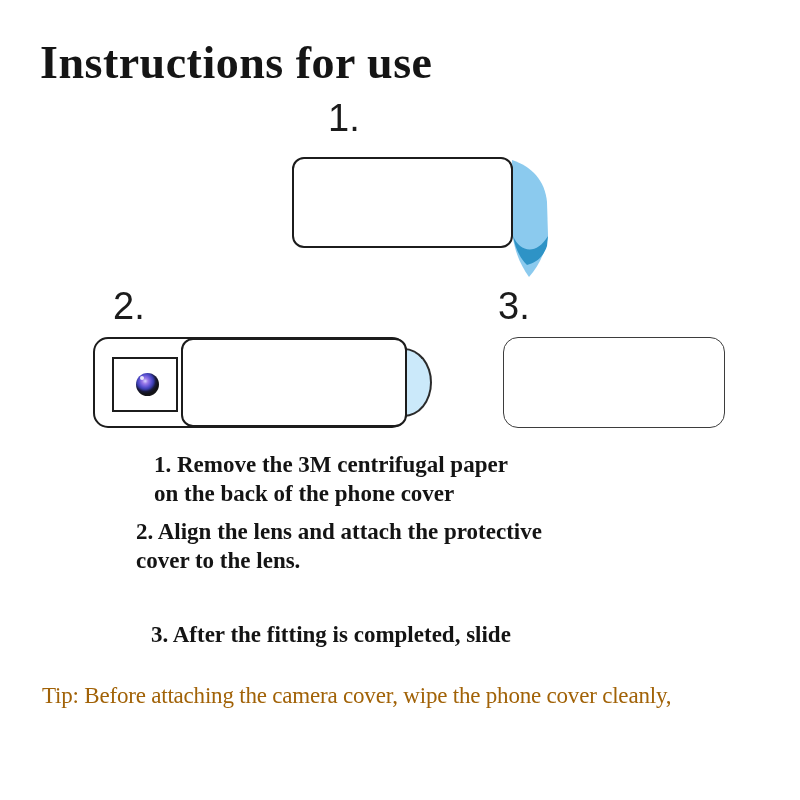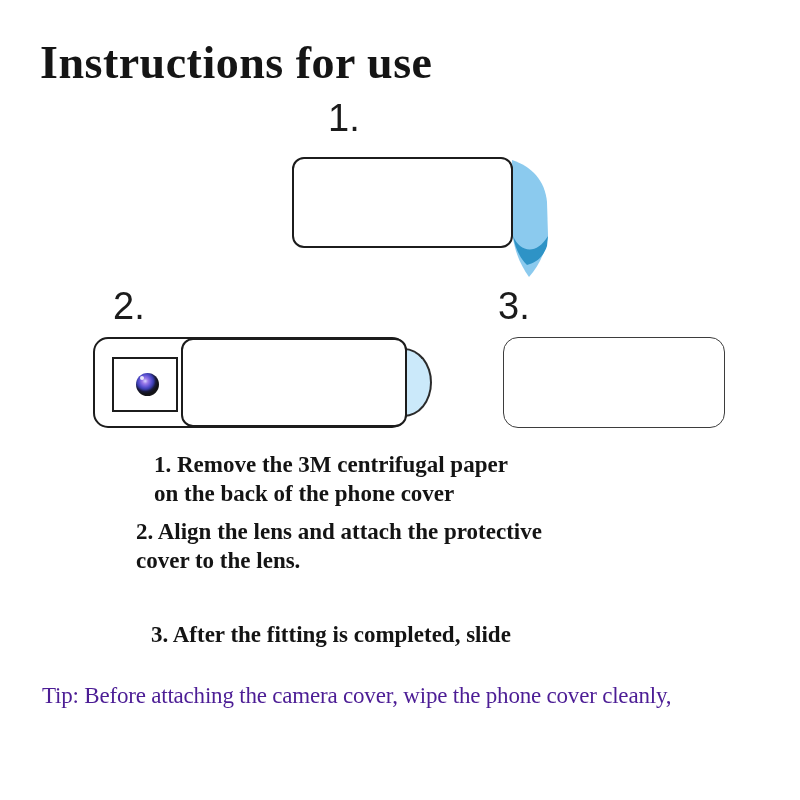--- a/index.html
+++ b/index.html
@@ -130,21 +130,21 @@
   .instr3 { left: 151px; top: 584px; margin-top: 36px; }
 
   
   .tip {
     left: 42px; top: 681px;
     font-family: "Liberation Serif", serif;
     font-size: 23px;
     font-weight: 400;
     line-height: 30px;
     letter-spacing: -0.2px;
-    color: #4c1d95;
+    color: #a16207;
     white-space: nowrap;
   }
 </style>
 </head>
 <body>
 
 <div class="page">
 
   <h1 class="abs title">Instructions for use</h1>
 

